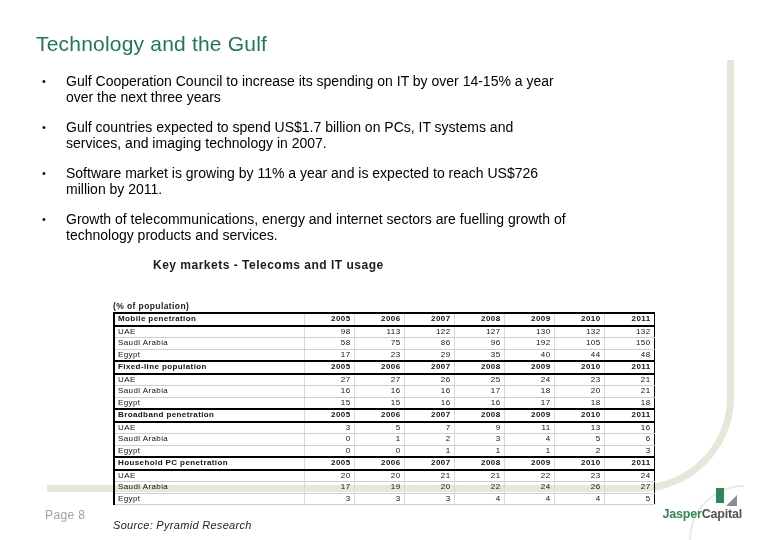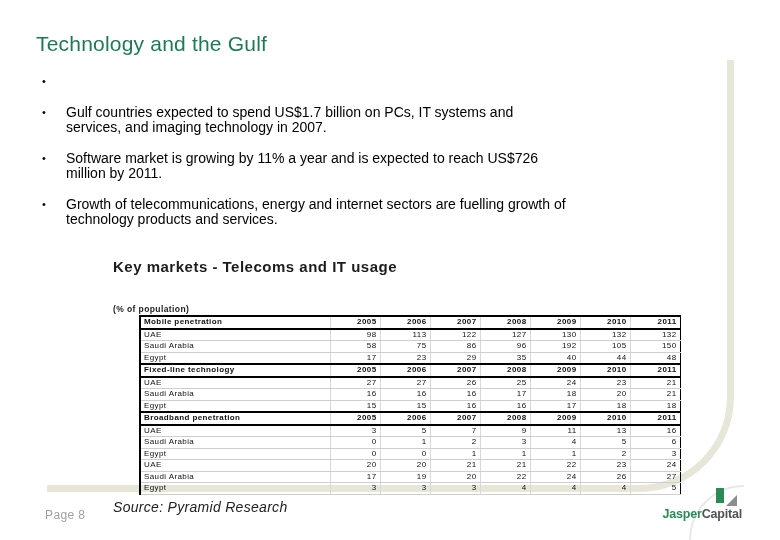--- a/index.html
+++ b/index.html
@@ -34,44 +34,44 @@
     display:flex; align-items:flex-start;
     margin-bottom:15px;
     font-size:14px; line-height:15.5px; color:#000;
   }
   .bullet-list .marker {
     flex:0 0 24px; font-size:11px; line-height:15.5px; padding-left:2px;
   }
 
   .chart-block { position:absolute; left:113px; top:258px; width:545px; }
   .chart-title {
-    font-size:15px; font-weight:bold; letter-spacing:0.5px; color:#1c1c1c;
+    font-size:12px; font-weight:bold; letter-spacing:0.5px; color:#1c1c1c;margin-left:40px;
   }
   .unit-note {
     margin-top:29px; font-size:8.5px; font-weight:bold;
     letter-spacing:0.4px; color:#1c1c1c;
   }
   table.stats-table {
     margin-top:1px; border-collapse:collapse; table-layout:fixed;
     width:540px; font-size:8px; letter-spacing:0.4px; color:#111;
-    border:1px solid #000; border-left:2px solid #000;margin-left:26px;
+    border:1px solid #000; border-left:2px solid #000;
   }
   table.stats-table td {
     padding:1px 3px 1px 3px; line-height:8.5px; text-align:right;
     border-right:1px solid #d9d9d9; overflow:hidden; white-space:nowrap;
   }
   table.stats-table td:last-child { border-right:1px solid #000; }
   table.stats-table td.lbl { text-align:left; }
   tr.section-row td {
     font-weight:bold;
     border-top:2px solid #000; border-bottom:2px solid #000;
   }
   tr.data-row td { border-bottom:1px solid #cfcfcf; }
   .source-note {
-    margin-top:4px; font-size:14px; font-style:italic;
+    margin-top:14px; font-size:11px; font-style:italic;
     letter-spacing:0.3px; color:#222;
   }
 
   .page-num {
     position:absolute; left:45px; top:508px;
     font-size:12px; color:#9aa2a6; letter-spacing:0.4px;
   }
 
   .logo { position:absolute; left:660px; top:487px; width:82px; height:36px; }
   .logo-rect {
@@ -94,20 +94,21 @@
 <div class="slide">
 
   <div class="stripe"></div>
   <div class="corner-arc"></div>
 
   <div class="page-title">Technology and the Gulf</div>
 
   <ul class="bullet-list">
       <li>
         <span class="marker">•</span>
+        <span>Gulf Cooperation Council to increase its spending on IT by over 14-15% a year<br>over the next three years</span>
       </li>
       <li>
         <span class="marker">•</span>
         <span>Gulf countries expected to spend US$1.7 billion on PCs, IT systems and<br>services, and imaging technology in 2007.</span>
       </li>
       <li>
         <span class="marker">•</span>
         <span>Software market is growing by 11% a year and is expected to reach US$726<br>million by 2011.</span>
       </li>
       <li>
@@ -165,21 +166,21 @@
             <td class="lbl">Egypt</td>
             <td>17</td>
             <td>23</td>
             <td>29</td>
             <td>35</td>
             <td>40</td>
             <td>44</td>
             <td>48</td>
           </tr>
           <tr class="section-row">
-            <td class="lbl">Fixed-line technology</td>
+            <td class="lbl">Fixed-line population</td>
             <td>2005</td>
             <td>2006</td>
             <td>2007</td>
             <td>2008</td>
             <td>2009</td>
             <td>2010</td>
             <td>2011</td>
           </tr>
           <tr class="data-row">
             <td class="lbl">UAE</td>
@@ -244,20 +245,30 @@
           <tr class="data-row">
             <td class="lbl">Egypt</td>
             <td>0</td>
             <td>0</td>
             <td>1</td>
             <td>1</td>
             <td>1</td>
             <td>2</td>
             <td>3</td>
           </tr>
+          <tr class="section-row">
+            <td class="lbl">Household PC penetration</td>
+            <td>2005</td>
+            <td>2006</td>
+            <td>2007</td>
+            <td>2008</td>
+            <td>2009</td>
+            <td>2010</td>
+            <td>2011</td>
+          </tr>
           <tr class="data-row">
             <td class="lbl">UAE</td>
             <td>20</td>
             <td>20</td>
             <td>21</td>
             <td>21</td>
             <td>22</td>
             <td>23</td>
             <td>24</td>
           </tr>

